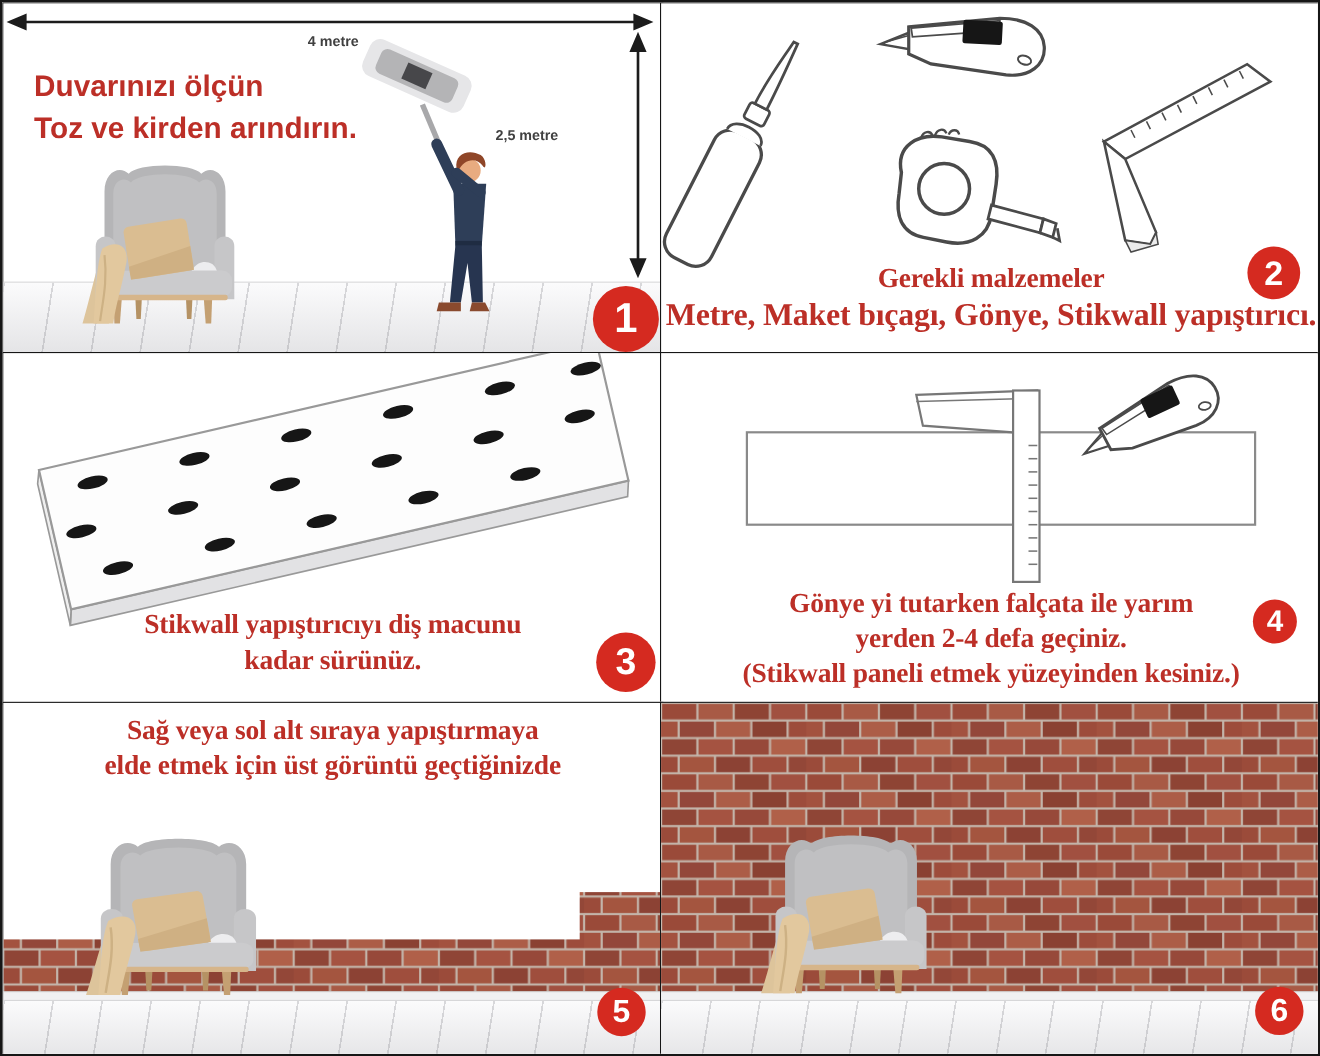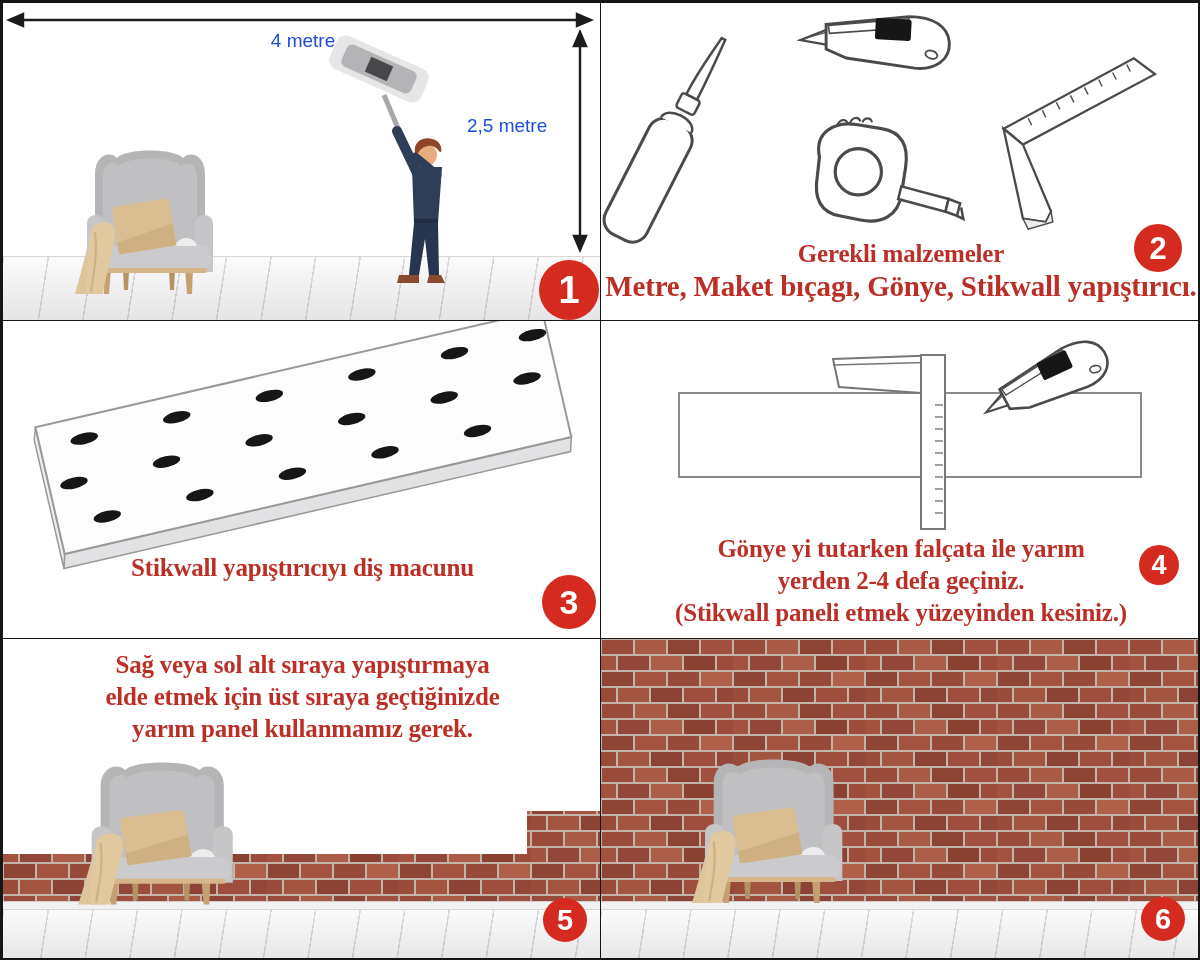--- a/index.html
+++ b/index.html
@@ -13,21 +13,21 @@
   #p2{left:598px;top:0;width:602px;height:320px;}
   #p3{left:0;top:318px;width:601px;height:321px;}
   #p4{left:598px;top:318px;width:602px;height:321px;}
   #p5{left:0;top:636px;width:601px;height:324px;}
   #p6{left:598px;top:636px;width:602px;height:324px;}
   .illus{position:absolute;left:0;top:0;}
   .red-line{color:#bc2f27;font-weight:bold;white-space:nowrap;}
   .caption{position:absolute;left:0;right:0;text-align:center;font-size:25px;line-height:33px;letter-spacing:-0.2px;font-family:Liberation Serif, serif;}
   .caption .tight{font-size:29px;}
   .p1text{position:absolute;left:28px;top:56px;font-size:27px;line-height:38px;}
-  .measure{position:absolute;color:#1d4ed8;font-weight:normal;font-size:19px;}
+  .measure{position:absolute;color:#404040;font-weight:bold;font-size:13px;}
   .badge{
     position:absolute;border-radius:50%;background:#d52a20;color:#ffffff;
     font-weight:bold;display:flex;align-items:center;justify-content:center;line-height:1;
   }
   .floor{
     position:absolute;left:0;right:0;
     background-image:
       repeating-linear-gradient(99deg, rgba(125,125,132,.28) 0 1.5px, transparent 1.5px 44px),
       linear-gradient(#fbfbfc,#e4e4e6);
     border-top:1px solid #d7d7d9;
@@ -156,22 +156,26 @@
         <polygon points="588,17 574,11 574,23"></polygon>
       </g>
       <g stroke="#1c1c1c" stroke-width="2.4" fill="#1c1c1c">
         <line x1="577" y1="36" x2="577" y2="240"></line>
         <polygon points="577,29 571,43 583,43"></polygon>
         <polygon points="577,247 571,233 583,233"></polygon>
       </g>
       <use href="#armchair" transform="translate(62,143)"></use>
       <use href="#person-roller" transform="translate(326,30)"></use>
     </svg>
+    <div class="p1text">
+      <div class="red-line">Duvarınızı ölçün</div>
+      <div class="red-line">Toz ve kirden arındırın.</div>
+    </div>
     <div class="measure" style="left:240px;top:27px;width:120px;text-align:center;">4 metre</div>
-    <div class="measure" style="left:464px;top:112px;width:122px;text-align:left;">2,5 metre</div>
+    <div class="measure" style="left:415px;top:112px;width:122px;text-align:center;">2,5 metre</div>
     <div class="badge" style="left:536px;top:257px;width:60px;height:60px;font-size:38px;">1</div>
   </div>
 
   <div class="panel" id="p2">
     <svg class="illus" width="599" height="317" viewBox="0 0 599 317">
       <use href="#silicone-tube" transform="translate(18,14) rotate(27 50 120)"></use>
       <use href="#utility-knife" transform="translate(196,8) scale(1.12)"></use>
       <use href="#tape-measure" transform="translate(188,112) scale(1.05)"></use>
       <use href="#try-square" transform="translate(392,36) scale(0.88)"></use>
     </svg>
@@ -204,20 +208,21 @@
           <ellipse cx="80" cy="143" rx="14" ry="5.5"></ellipse>
             <ellipse cx="175" cy="143" rx="14" ry="5.5"></ellipse>
             <ellipse cx="270" cy="143" rx="14" ry="5.5"></ellipse>
             <ellipse cx="365" cy="143" rx="14" ry="5.5"></ellipse>
             <ellipse cx="460" cy="143" rx="14" ry="5.5"></ellipse>
         </g>
       </g>
     </svg>
     <div class="caption" style="top:230px;">
       <div class="red-line">Stikwall yapıştırıcıyı diş macunu</div>
+      <div class="red-line">kadar sürünüz.</div>
     </div>
     <div class="badge" style="left:539px;top:254px;width:54px;height:54px;font-size:34px;">3</div>
   </div>
 
   <div class="panel" id="p4">
     <svg class="illus" style="left:20px;top:10px;" width="560" height="210" viewBox="0 0 560 210">
       <rect x="58" y="62" width="462" height="84" fill="#fff" stroke="#8a8a8a" stroke-width="2"></rect>
       <g>
         <polygon points="212,28 322,24 322,62 300,62 218,56" fill="#fff" stroke="#777" stroke-width="2"></polygon>
         <line x1="212" y1="34" x2="322" y2="31" stroke="#777" stroke-width="1.5"></line>
@@ -248,22 +253,21 @@
   <div class="panel" id="p5">
     <div class="skirt" style="top:262px;"></div>
     <div class="floor" style="top:270px;height:54px;"></div>
     <svg class="illus" width="598" height="322" viewBox="0 0 598 322">
       <rect x="0" y="215" width="598" height="47" fill="url(#brickpat)"></rect>
       <rect x="524" y="172" width="74" height="44" fill="url(#brickpat)"></rect>
       <use href="#armchair" transform="translate(64,119) scale(1.12,0.99)"></use>
     </svg>
     <div class="caption" style="top:10px;line-height:32px;">
       <div class="red-line">Sağ veya sol alt sıraya yapıştırmaya</div>
-      <div class="red-line">elde etmek için üst sıraya geçtiğinizde</div>
-      <div class="red-line">yarım panel kullanmamız gerek.</div>
+      <div class="red-line">elde etmek için üst görüntü geçtiğinizde</div>
     </div>
     <div class="badge" style="left:540px;top:259px;width:44px;height:44px;font-size:29px;">5</div>
   </div>
 
   <div class="panel" id="p6">
     <div class="skirt" style="top:262px;"></div>
     <div class="floor" style="top:270px;height:54px;"></div>
     <svg class="illus" width="599" height="322" viewBox="0 0 599 322">
       <rect x="0" y="0" width="599" height="262" fill="url(#brickpat)"></rect>
       <use href="#armchair" transform="translate(80,116) scale(1.09,1)"></use>

